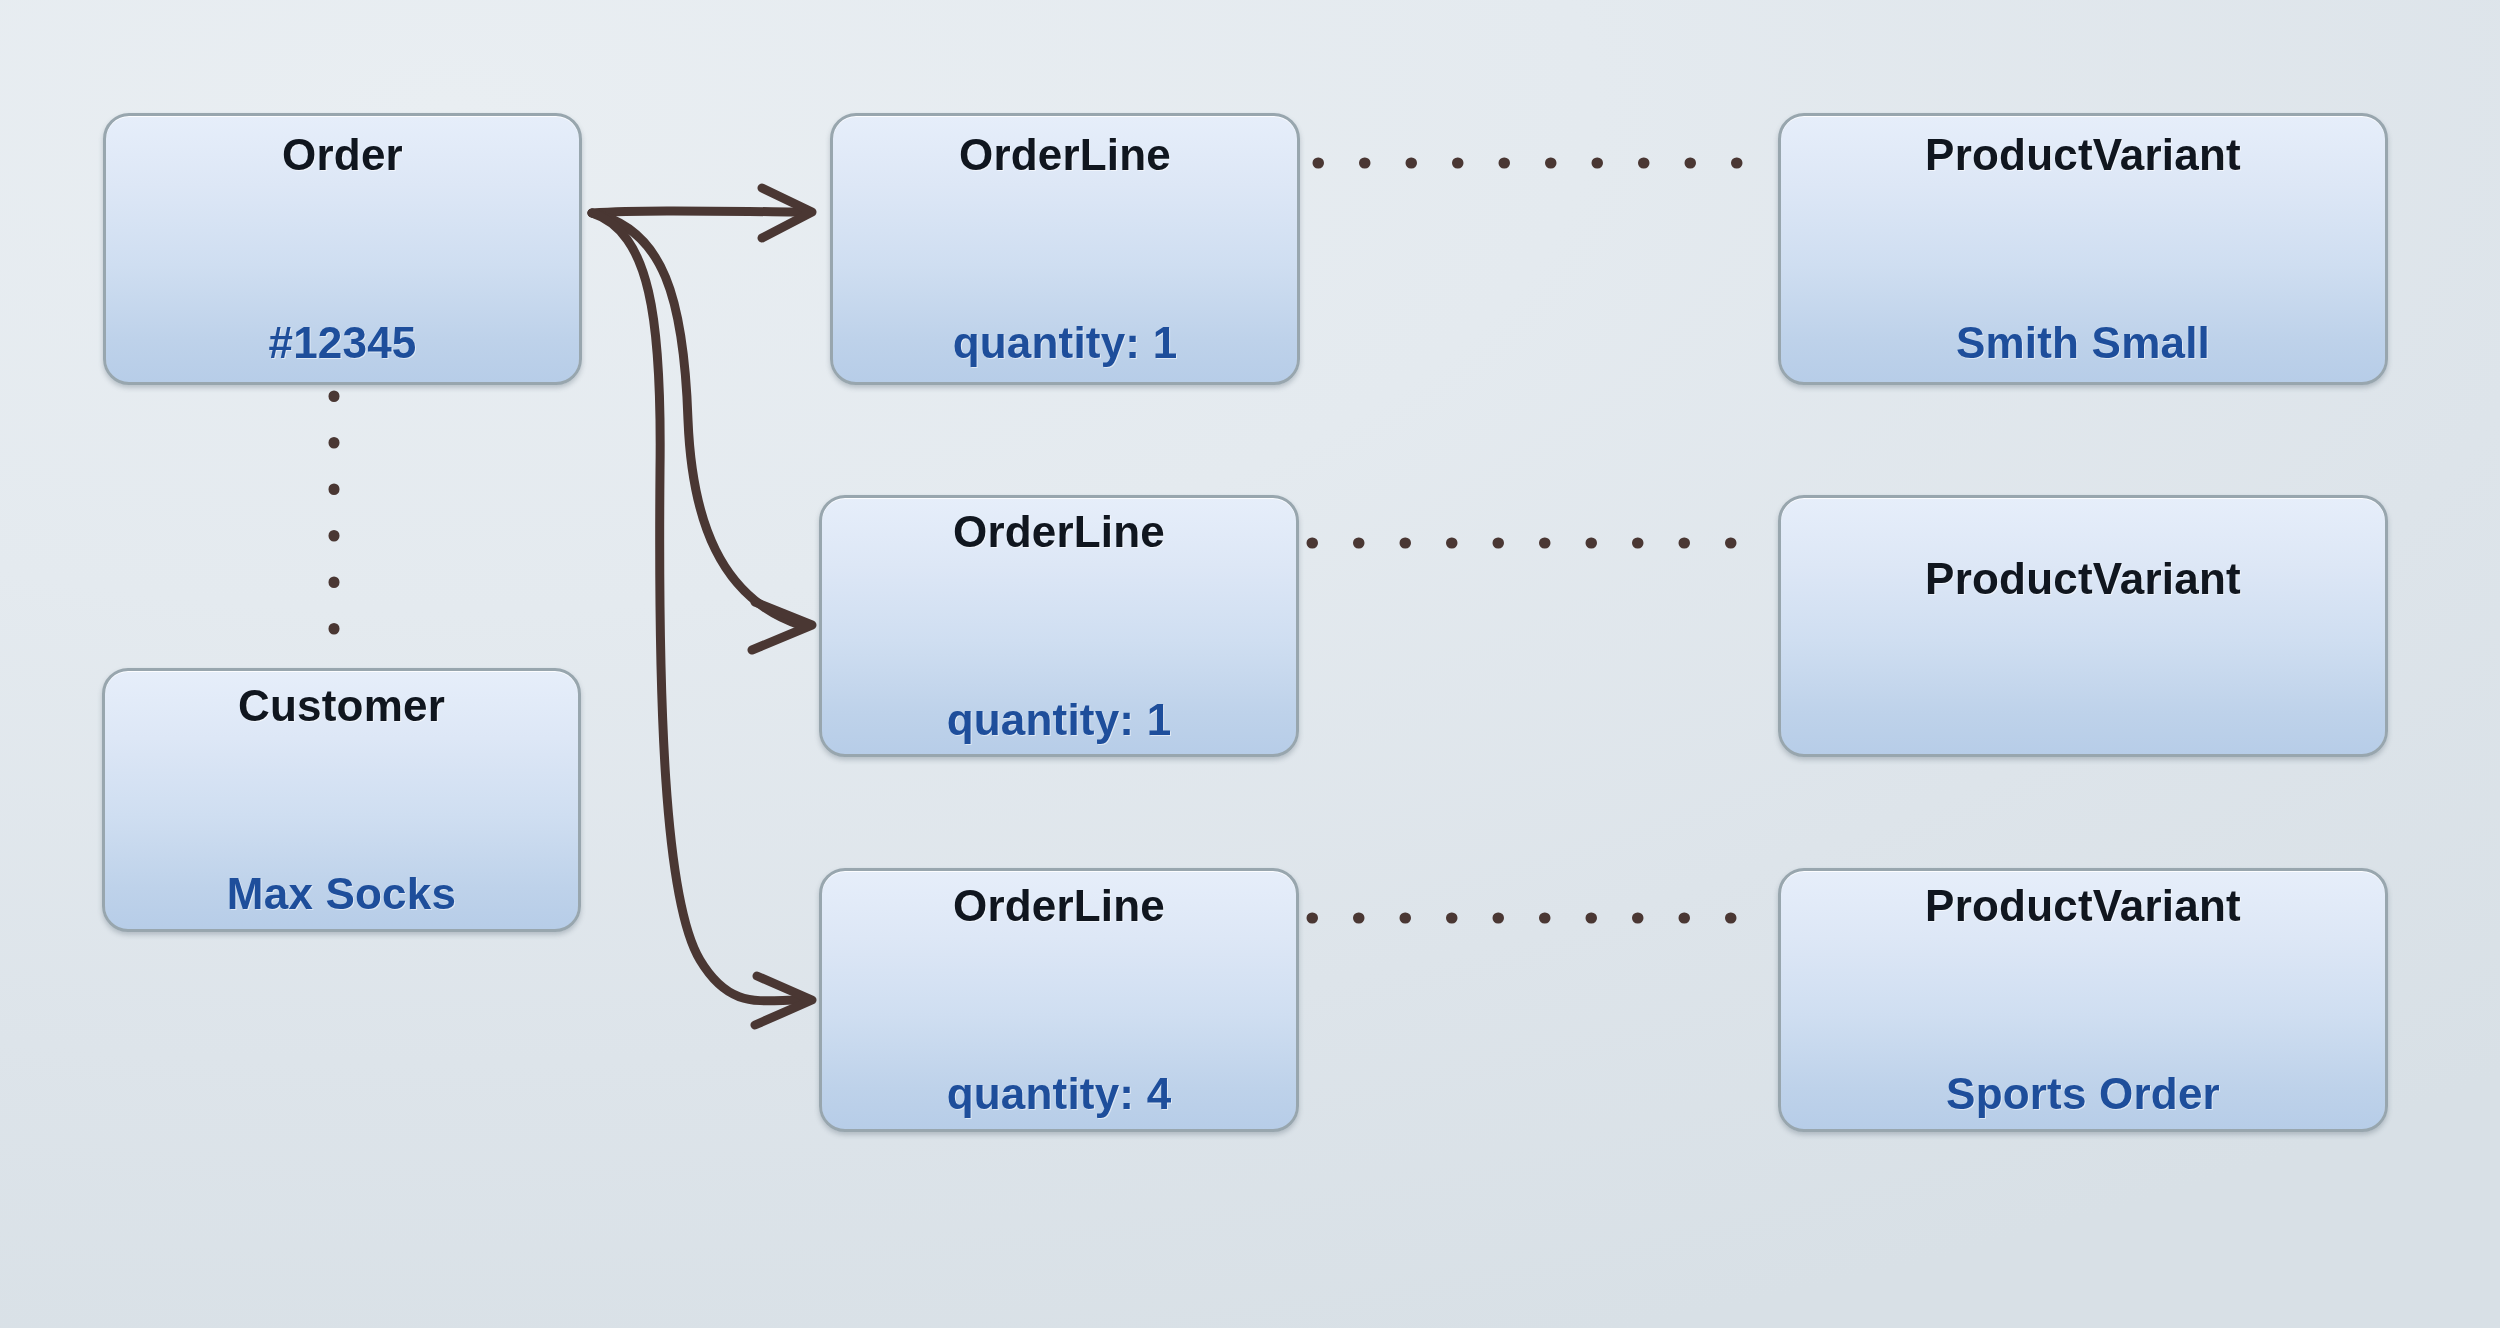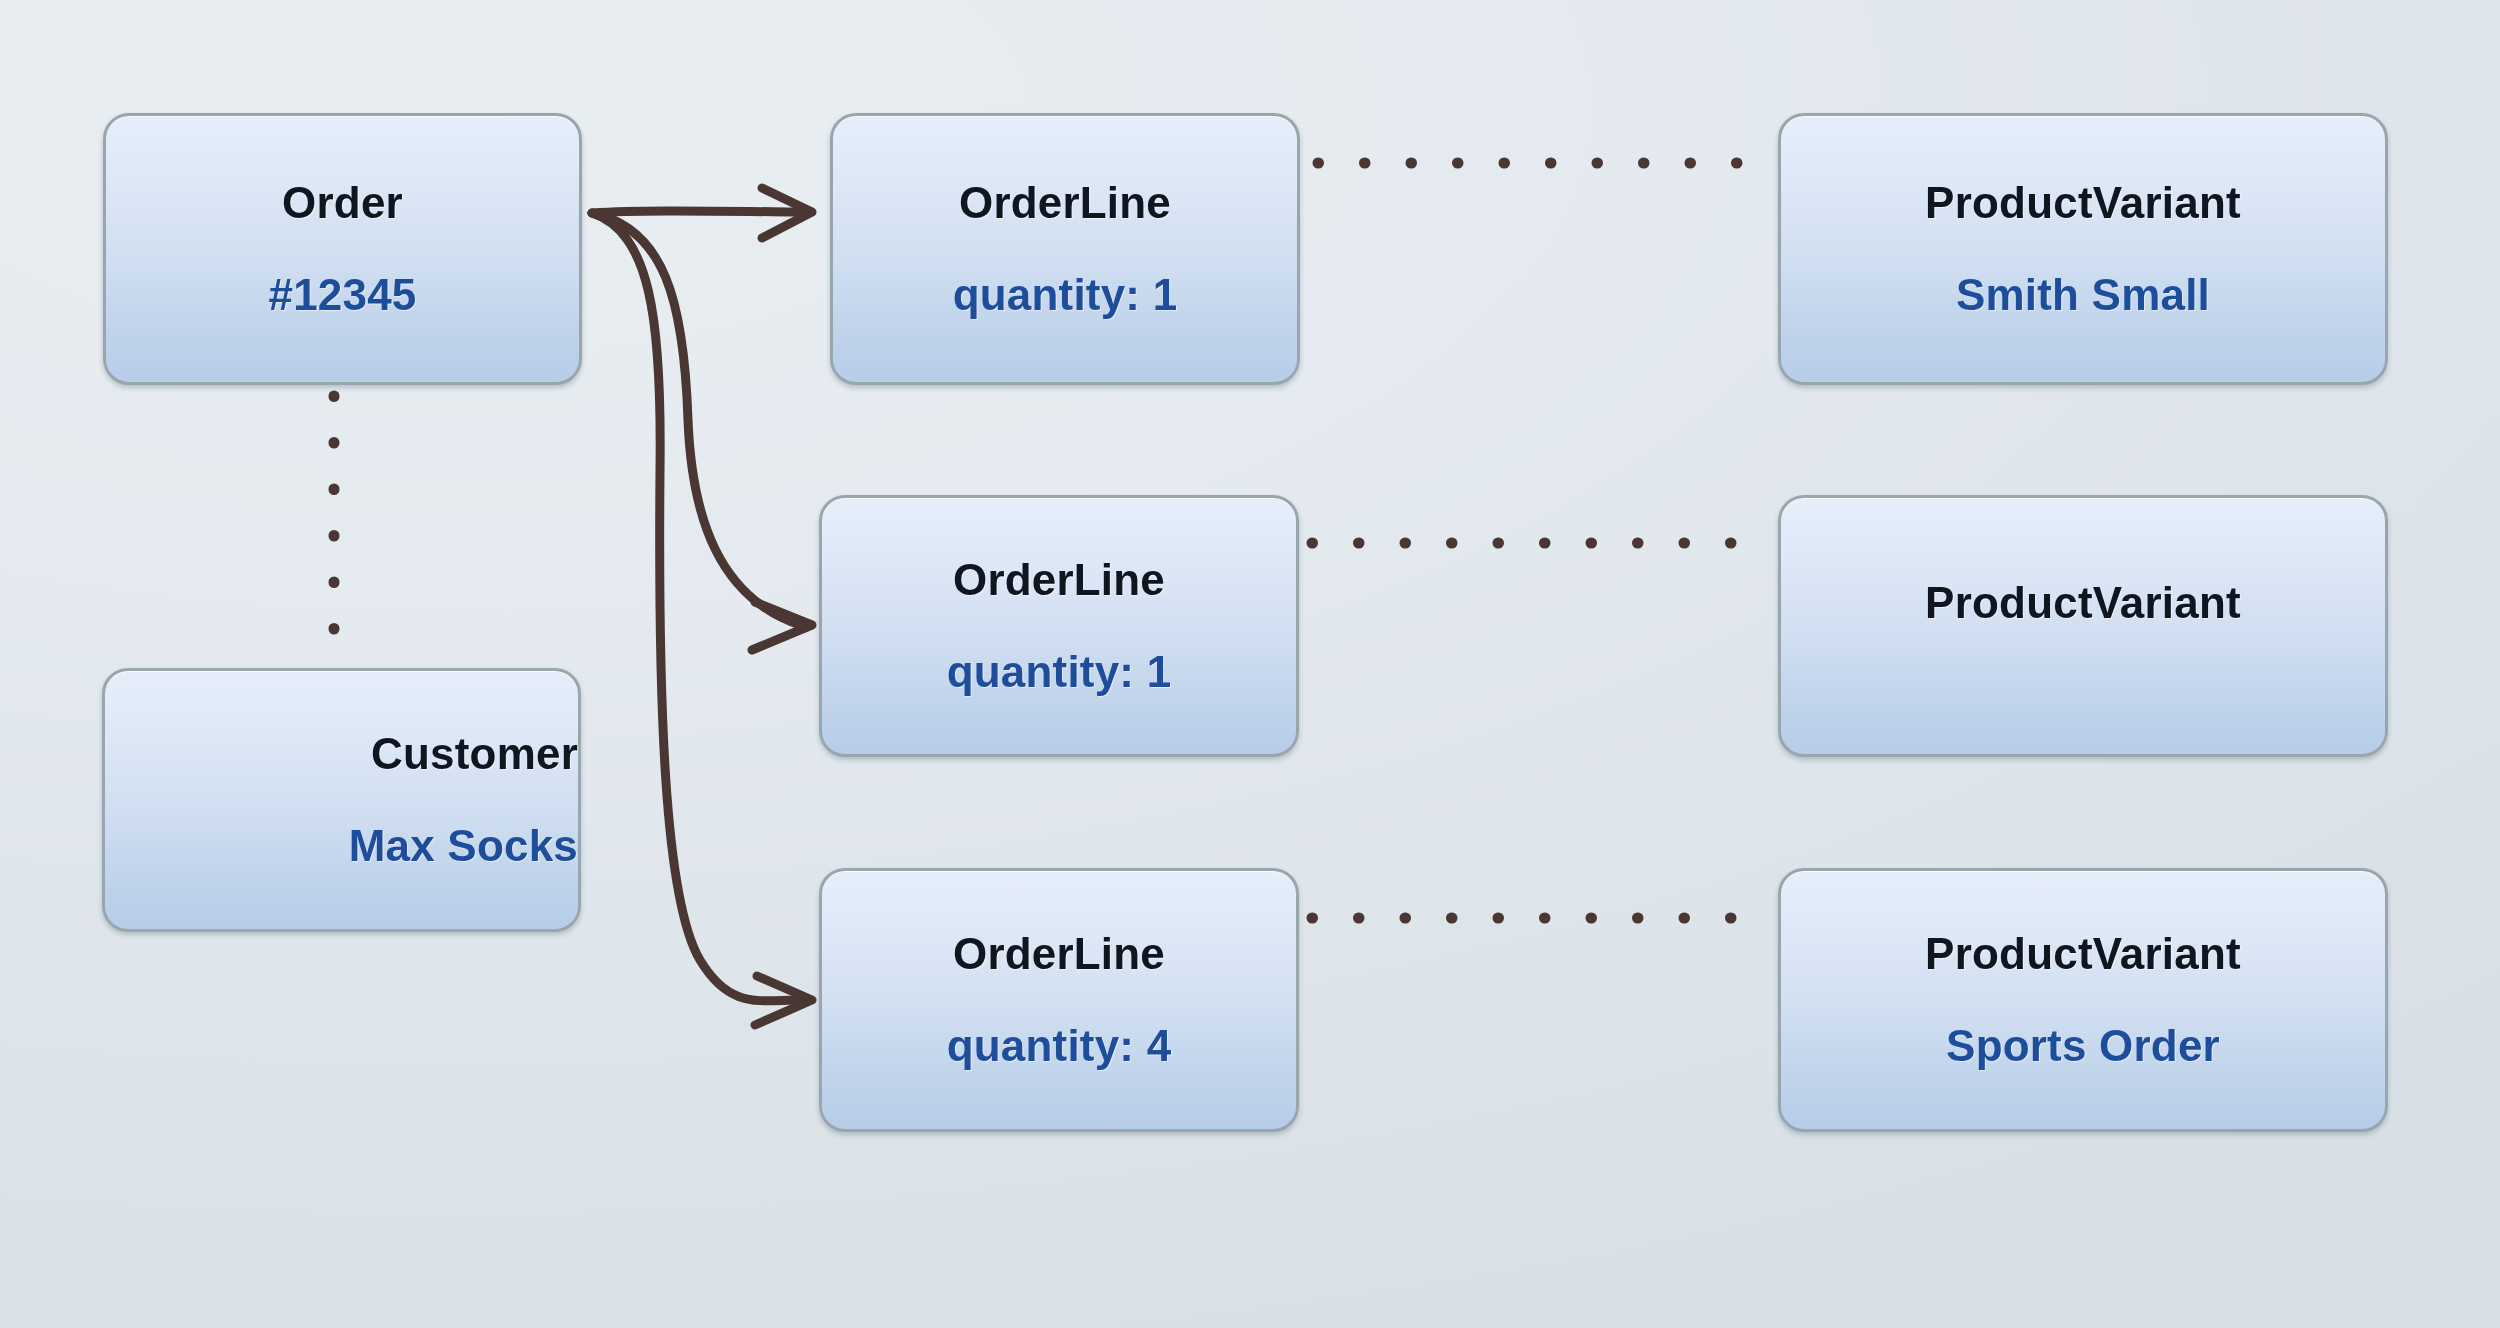--- a/index.html
+++ b/index.html
@@ -32,20 +32,21 @@
     z-index: 2;
     box-sizing: border-box;
     border: 3px solid #98a6ae;
     border-radius: 26px;
     background: linear-gradient(180deg, #e6eefa 0%, #dde7f6 26%, #cfdef1 56%, #bed2ea 84%, #b7cde8 100%);
     box-shadow: 0 3px 5px rgba(80,95,110,0.30), inset 0 1px 0 rgba(255,255,255,0.85);
     display: flex;
     flex-direction: column;
     align-items: center;
     justify-content: center;
+    gap: 48px;
   }
   .node-title {
     color: #10161f;
     font-weight: bold;
     font-size: 44px;
     line-height: 1.05;
     text-align: center;
     letter-spacing: 0.2px;
     text-shadow: 1px 1px 0 rgba(255,255,255,0.55);
     white-space: nowrap;
@@ -57,21 +58,21 @@
     line-height: 1.05;
     text-align: center;
     letter-spacing: 0.2px;
     text-shadow: 1px 1px 0 rgba(255,255,255,0.5);
     white-space: nowrap;
   }
   .node .gap { height: 46px; }
 
   
   #node-order        { left: 103px;  top: 113px;  width: 479px;  height: 272px; }
-  #node-customer     { left: 102px;  top: 668px;  width: 479px;  height: 264px; align-items: flex-end; }
+  #node-customer     { left: 102px;  top: 668px;  width: 479px;  height: 264px; }
   #node-orderline-0  { left: 830px;  top: 113px;  width: 470px;  height: 272px; }
   #node-orderline-1  { left: 819px;  top: 495px;  width: 480px;  height: 262px; }
   #node-orderline-2  { left: 819px;  top: 868px;  width: 480px;  height: 264px; }
   #node-variant-0    { left: 1778px; top: 113px;  width: 610px;  height: 272px; }
   #node-variant-1    { left: 1778px; top: 495px;  width: 610px;  height: 262px; }
   #node-variant-2    { left: 1778px; top: 868px;  width: 610px;  height: 264px; }
 </style>
 </head>
 <body>
 

